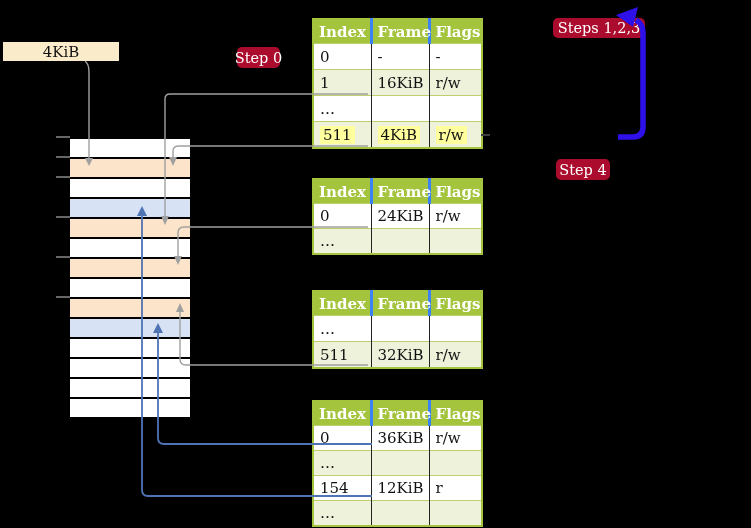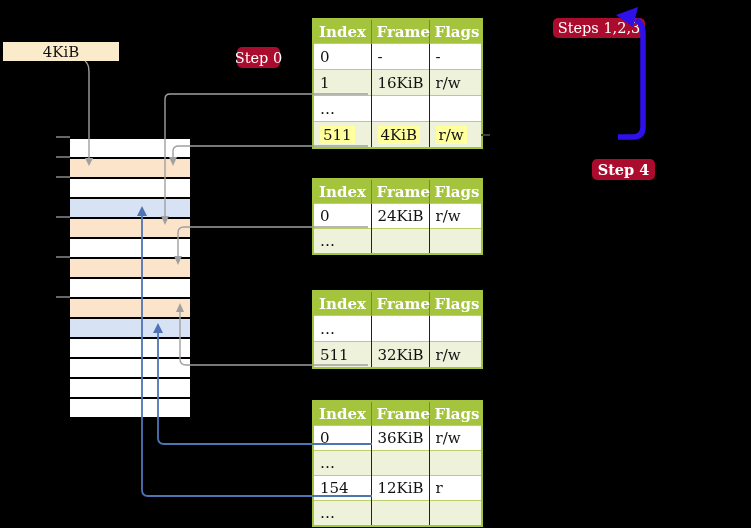--- a/index.html
+++ b/index.html
@@ -9,33 +9,33 @@
   .membox{position:absolute;left:3px;top:42px;width:116px;height:19px;background:#faeccb;
           color:#111;font-size:15px;display:flex;align-items:center;justify-content:center;}
   
   .badge{position:absolute;color:#fff;font-size:14.5px;display:flex;align-items:center;
          justify-content:center;border-radius:5px;white-space:nowrap;margin-left:44px;}
   .badge.red{background:#ab0c2d;}
   .badge.blue{background:#4a10df;border-radius:3px;}
   .b-step0{left:193px;top:47px;width:43px;height:21px;}
   .b-steps123{left:509px;top:18px;width:92px;height:20px;}
   .b-steps1234{left:650px;top:17px;width:101px;height:22px;}
-  .b-step4{left:548px;top:159px;width:63px;height:21px;font-weight:bold;}
+  .b-step4{left:512px;top:159px;width:54px;height:21px;}
   
   .memcol{position:absolute;left:70px;top:137px;width:120px;border-top:2px solid #000;}
   .mrow{height:18px;border-bottom:2px solid #000;}
   .mrow.white{background:#ffffff;}
   .mrow.orange{background:#fce4cb;}
   .mrow.blue{background:#d7e3f4;}
   
   table.ptable{position:absolute;left:312px;width:169px;border-collapse:collapse;
          border:2px solid #a3c43c;background:#fff;font-size:15px;color:#111;table-layout:fixed;}
   .ptable col.c1{width:58px;} .ptable col.c2{width:58px;} .ptable col.c3{width:53px;}
   .ptable th{background:#a3c43c;color:#fff;font-weight:bold;text-align:left;
-         height:21px;padding:1px 0 1px 5px;border-right:1px solid #3b82f6;font-size:15px;}
+         height:21px;padding:1px 0 1px 5px;border-right:3px solid #3b82f6;font-size:15px;}
   .ptable th:last-child{border-right:none;}
   .ptable td{height:25px;padding:0 0 0 6px;border-right:1px solid #222;
          border-top:1px solid #bccf6e;vertical-align:middle;white-space:nowrap;overflow:hidden;}
   .ptable td:last-child{border-right:none;}
   .ptable tr.shade td{background:#eef2da;}
   table.t-sm td{height:24px;}
   .hl{background:#ffff9e;padding:0 3px;}
   
   svg.overlay{position:absolute;left:0;top:0;z-index:5;pointer-events:none;}
 </style>

